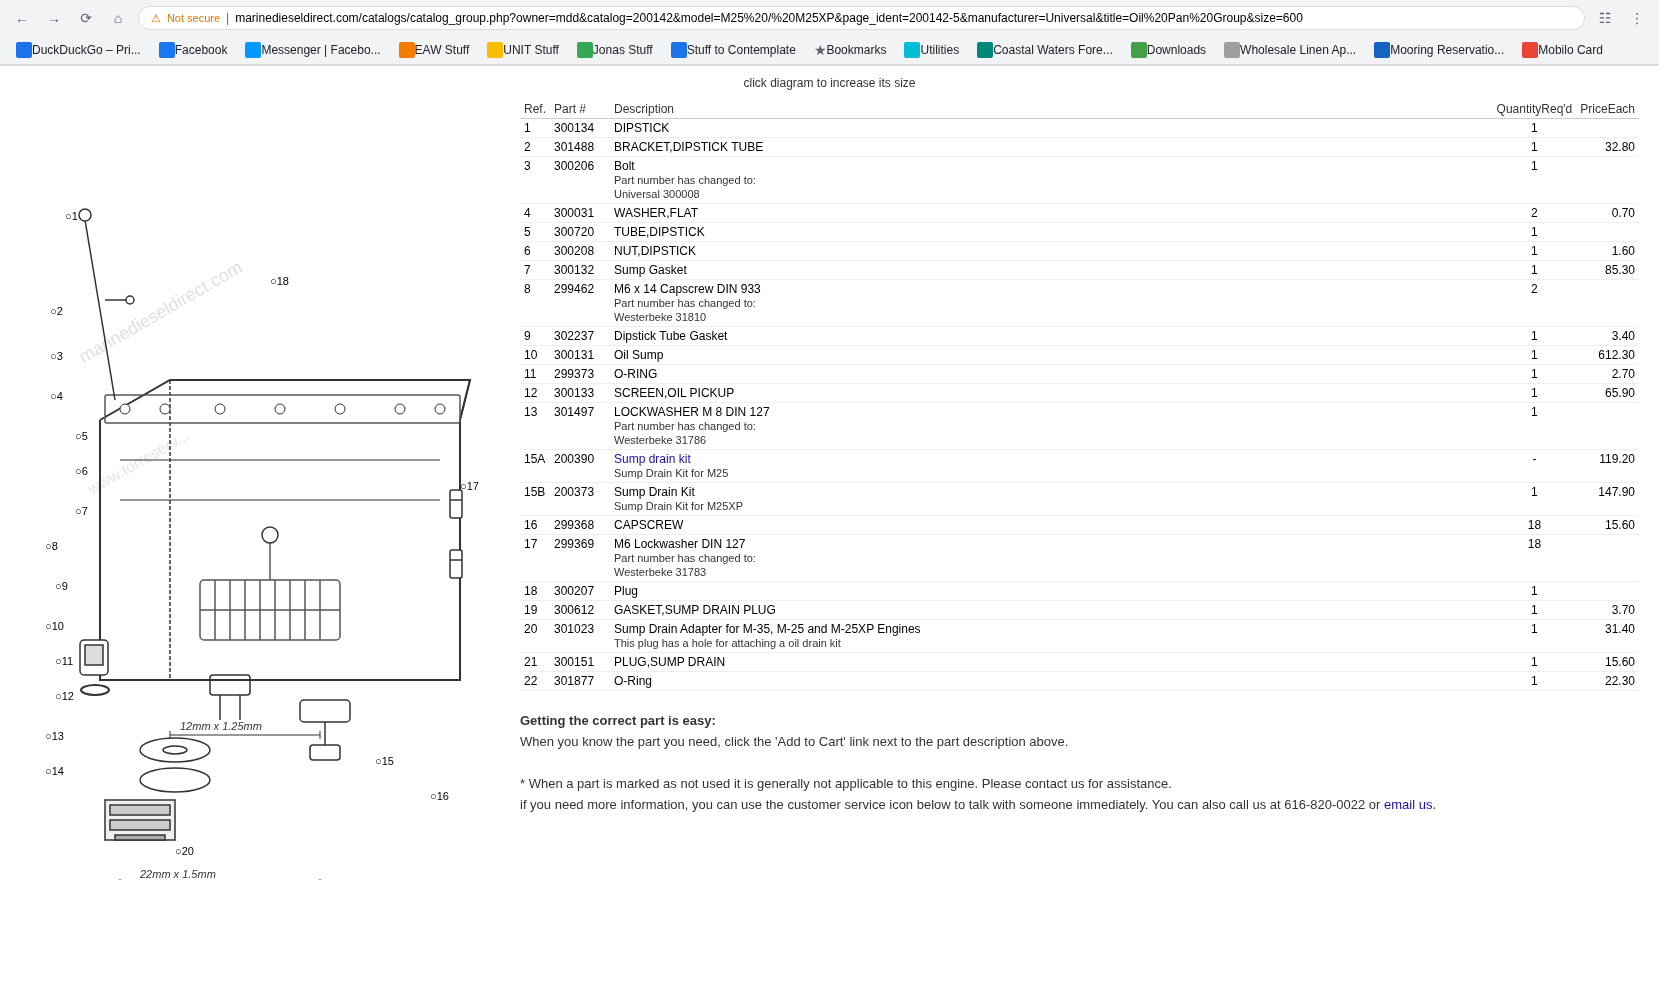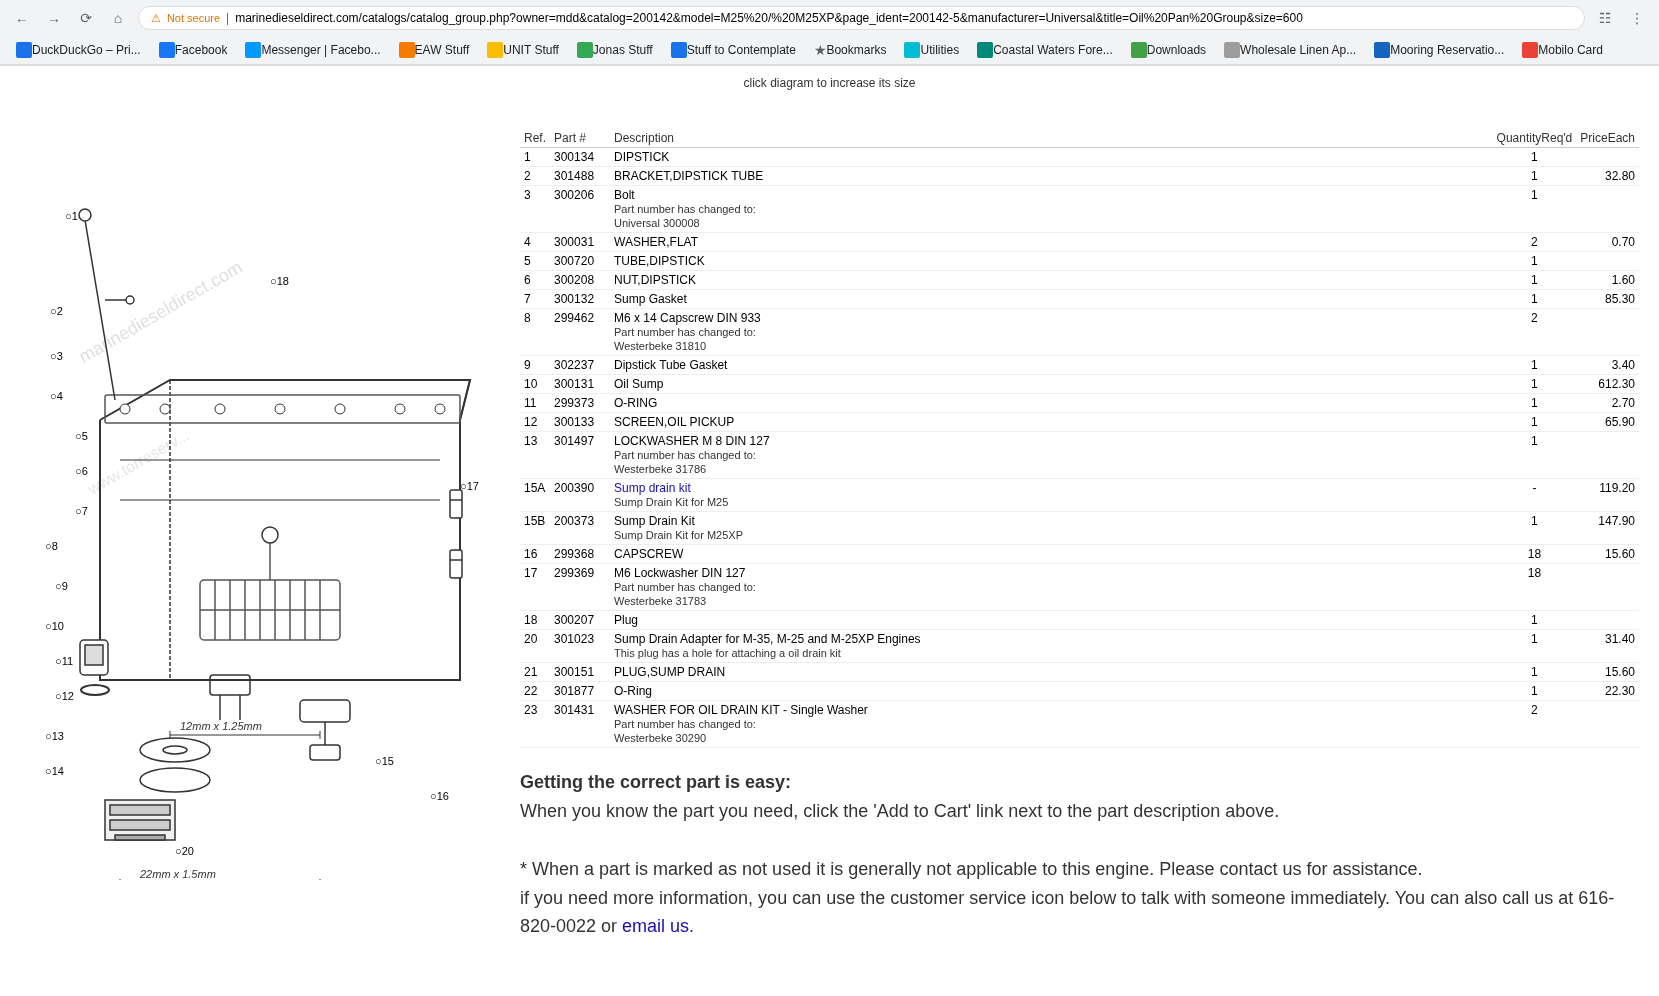--- a/index.html
+++ b/index.html
@@ -26,34 +26,34 @@
     .bm-red { background: #ea4335; }
 
     
     .page-content { padding: 10px 20px; max-width: 1659px; }
     .click-hint { text-align: center; color: #333; font-size: 12px; margin-bottom: 10px; }
 
     .main-layout { display: flex; gap: 20px; }
     .diagram-section { width: 480px; flex-shrink: 0; }
 
     
-    .parts-section { flex: 1; margin-top: 29px; }
+    .parts-section { flex: 1; }
     .parts-table { width: 100%; border-collapse: collapse; font-size: 12px; }
     .parts-table th { text-align: left; font-weight: normal; color: #333; border-bottom: 1px solid #ccc; padding: 2px 4px; font-size: 12px; }
     .parts-table td { padding: 2px 4px; vertical-align: top; border-bottom: 1px solid #eee; }
     .parts-table .ref { width: 30px; }
     .parts-table .partnum { width: 60px; }
     .parts-table .desc { }
     .parts-table .qty { width: 50px; text-align: center; }
     .parts-table .price { width: 50px; text-align: right; }
     .link { color: #1a0dab; text-decoration: none; cursor: pointer; }
     .sub-text { font-size: 11px; color: #333; }
 
     
-    .footer-section { margin-top: 20px; font-size: 18px; color: #333; line-height: 1.6; }
+    .footer-section { margin-top: 20px; font-size: 13px; color: #333; line-height: 1.6; }
     .footer-section strong { font-weight: bold; }
 
     
     .diagram-wrapper { position: relative; background: #fff; border: none; }
     .diagram-wrapper svg { width: 100%; height: auto; }
 
     .th-group { display: flex; flex-direction: row; align-items: center; line-height: 1.2; }
   </style>
 </head>
 <body>
@@ -424,46 +424,46 @@
     <td class="price"></td>
   </tr>
             <tr>
     <td>18</td>
     <td>300207</td>
     <td><span>Plug</span></td>
     <td class="qty">1</td>
     <td class="price"></td>
   </tr>
             <tr>
+    <td>19</td>
+    <td>300612</td>
+    <td><span>GASKET,SUMP DRAIN PLUG</span></td>
+    <td class="qty">1</td>
+    <td class="price">3.70</td>
+  </tr>
+            <tr>
     <td>20</td>
     <td>301023</td>
     <td><span>Sump Drain Adapter for M-35, M-25 and M-25XP Engines</span><br><span class="sub-text">This plug has a hole for attaching a oil drain kit</span></td>
     <td class="qty">1</td>
     <td class="price">31.40</td>
   </tr>
             <tr>
     <td>21</td>
     <td>300151</td>
     <td><span>PLUG,SUMP DRAIN</span></td>
     <td class="qty">1</td>
     <td class="price">15.60</td>
   </tr>
             <tr>
     <td>22</td>
     <td>301877</td>
     <td><span>O-Ring</span></td>
     <td class="qty">1</td>
     <td class="price">22.30</td>
-  </tr>
-            <tr>
-    <td>23</td>
-    <td>301431</td>
-    <td><span>WASHER FOR OIL DRAIN KIT - Single Washer</span><br><span class="sub-text">Part number has changed to:</span><br><span class="sub-text">Westerbeke 30290</span></td>
-    <td class="qty">2</td>
-    <td class="price"></td>
   </tr>
           </tbody>
       </table>
 
       <div class="footer-section">
         <p><strong>Getting the correct part is easy:</strong></p>
         <p>When you know the part you need, click the 'Add to Cart' link next to the part description above.</p>
         <br>
         <p>* When a part is marked as not used it is generally not applicable to this engine. Please contact us for assistance.</p>
         <p>if you need more information, you can use the customer service icon below to talk with someone immediately. You can also call us at 616-820-0022 or <a class="link">email us</a>.</p>

